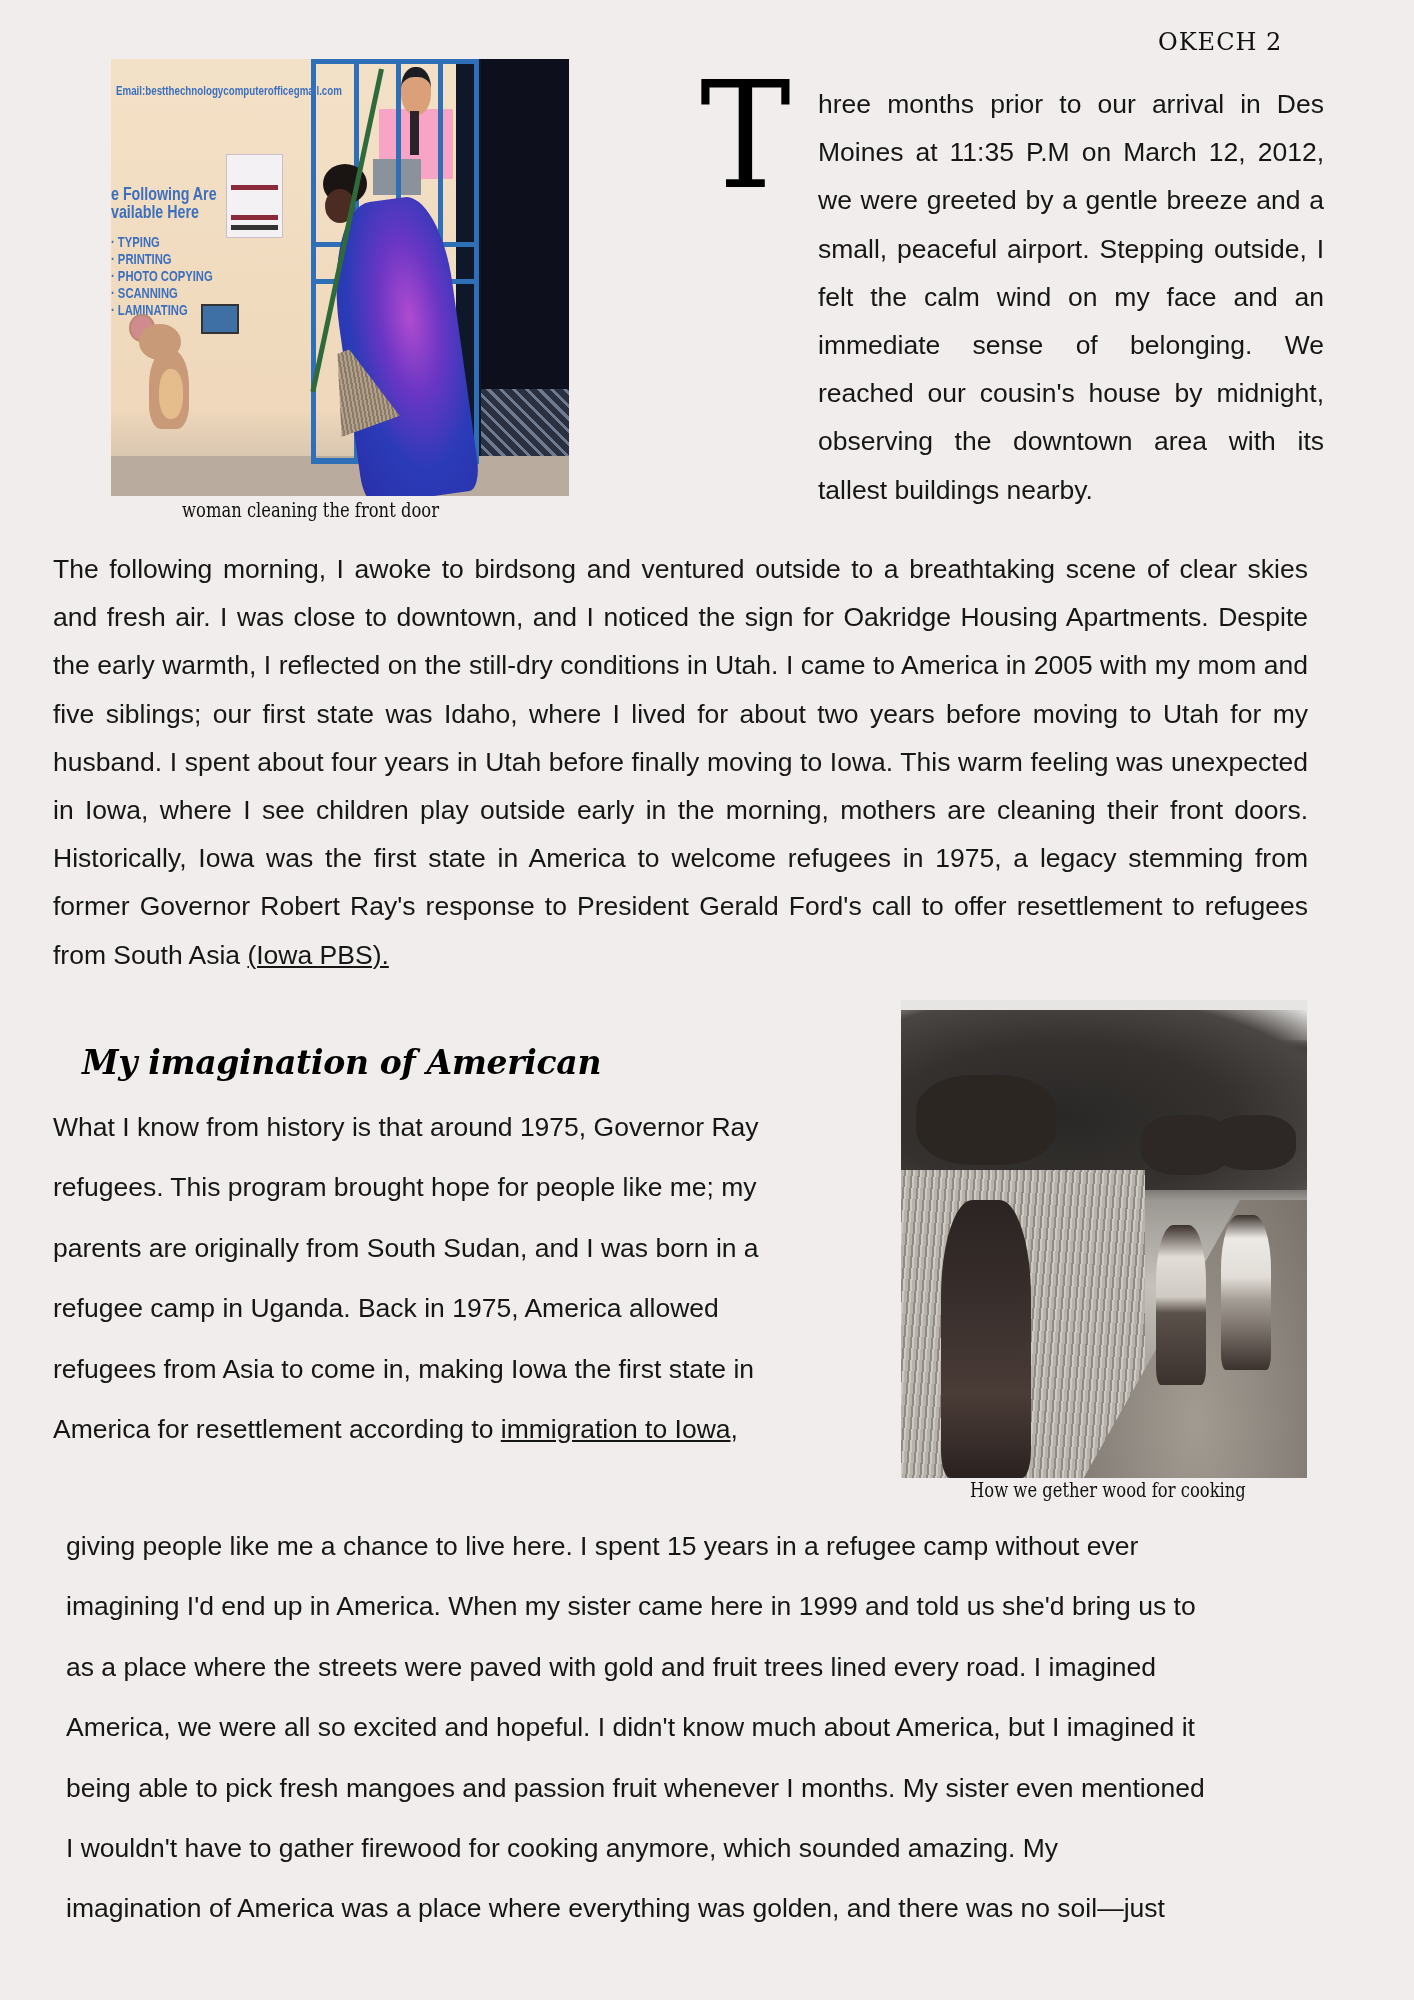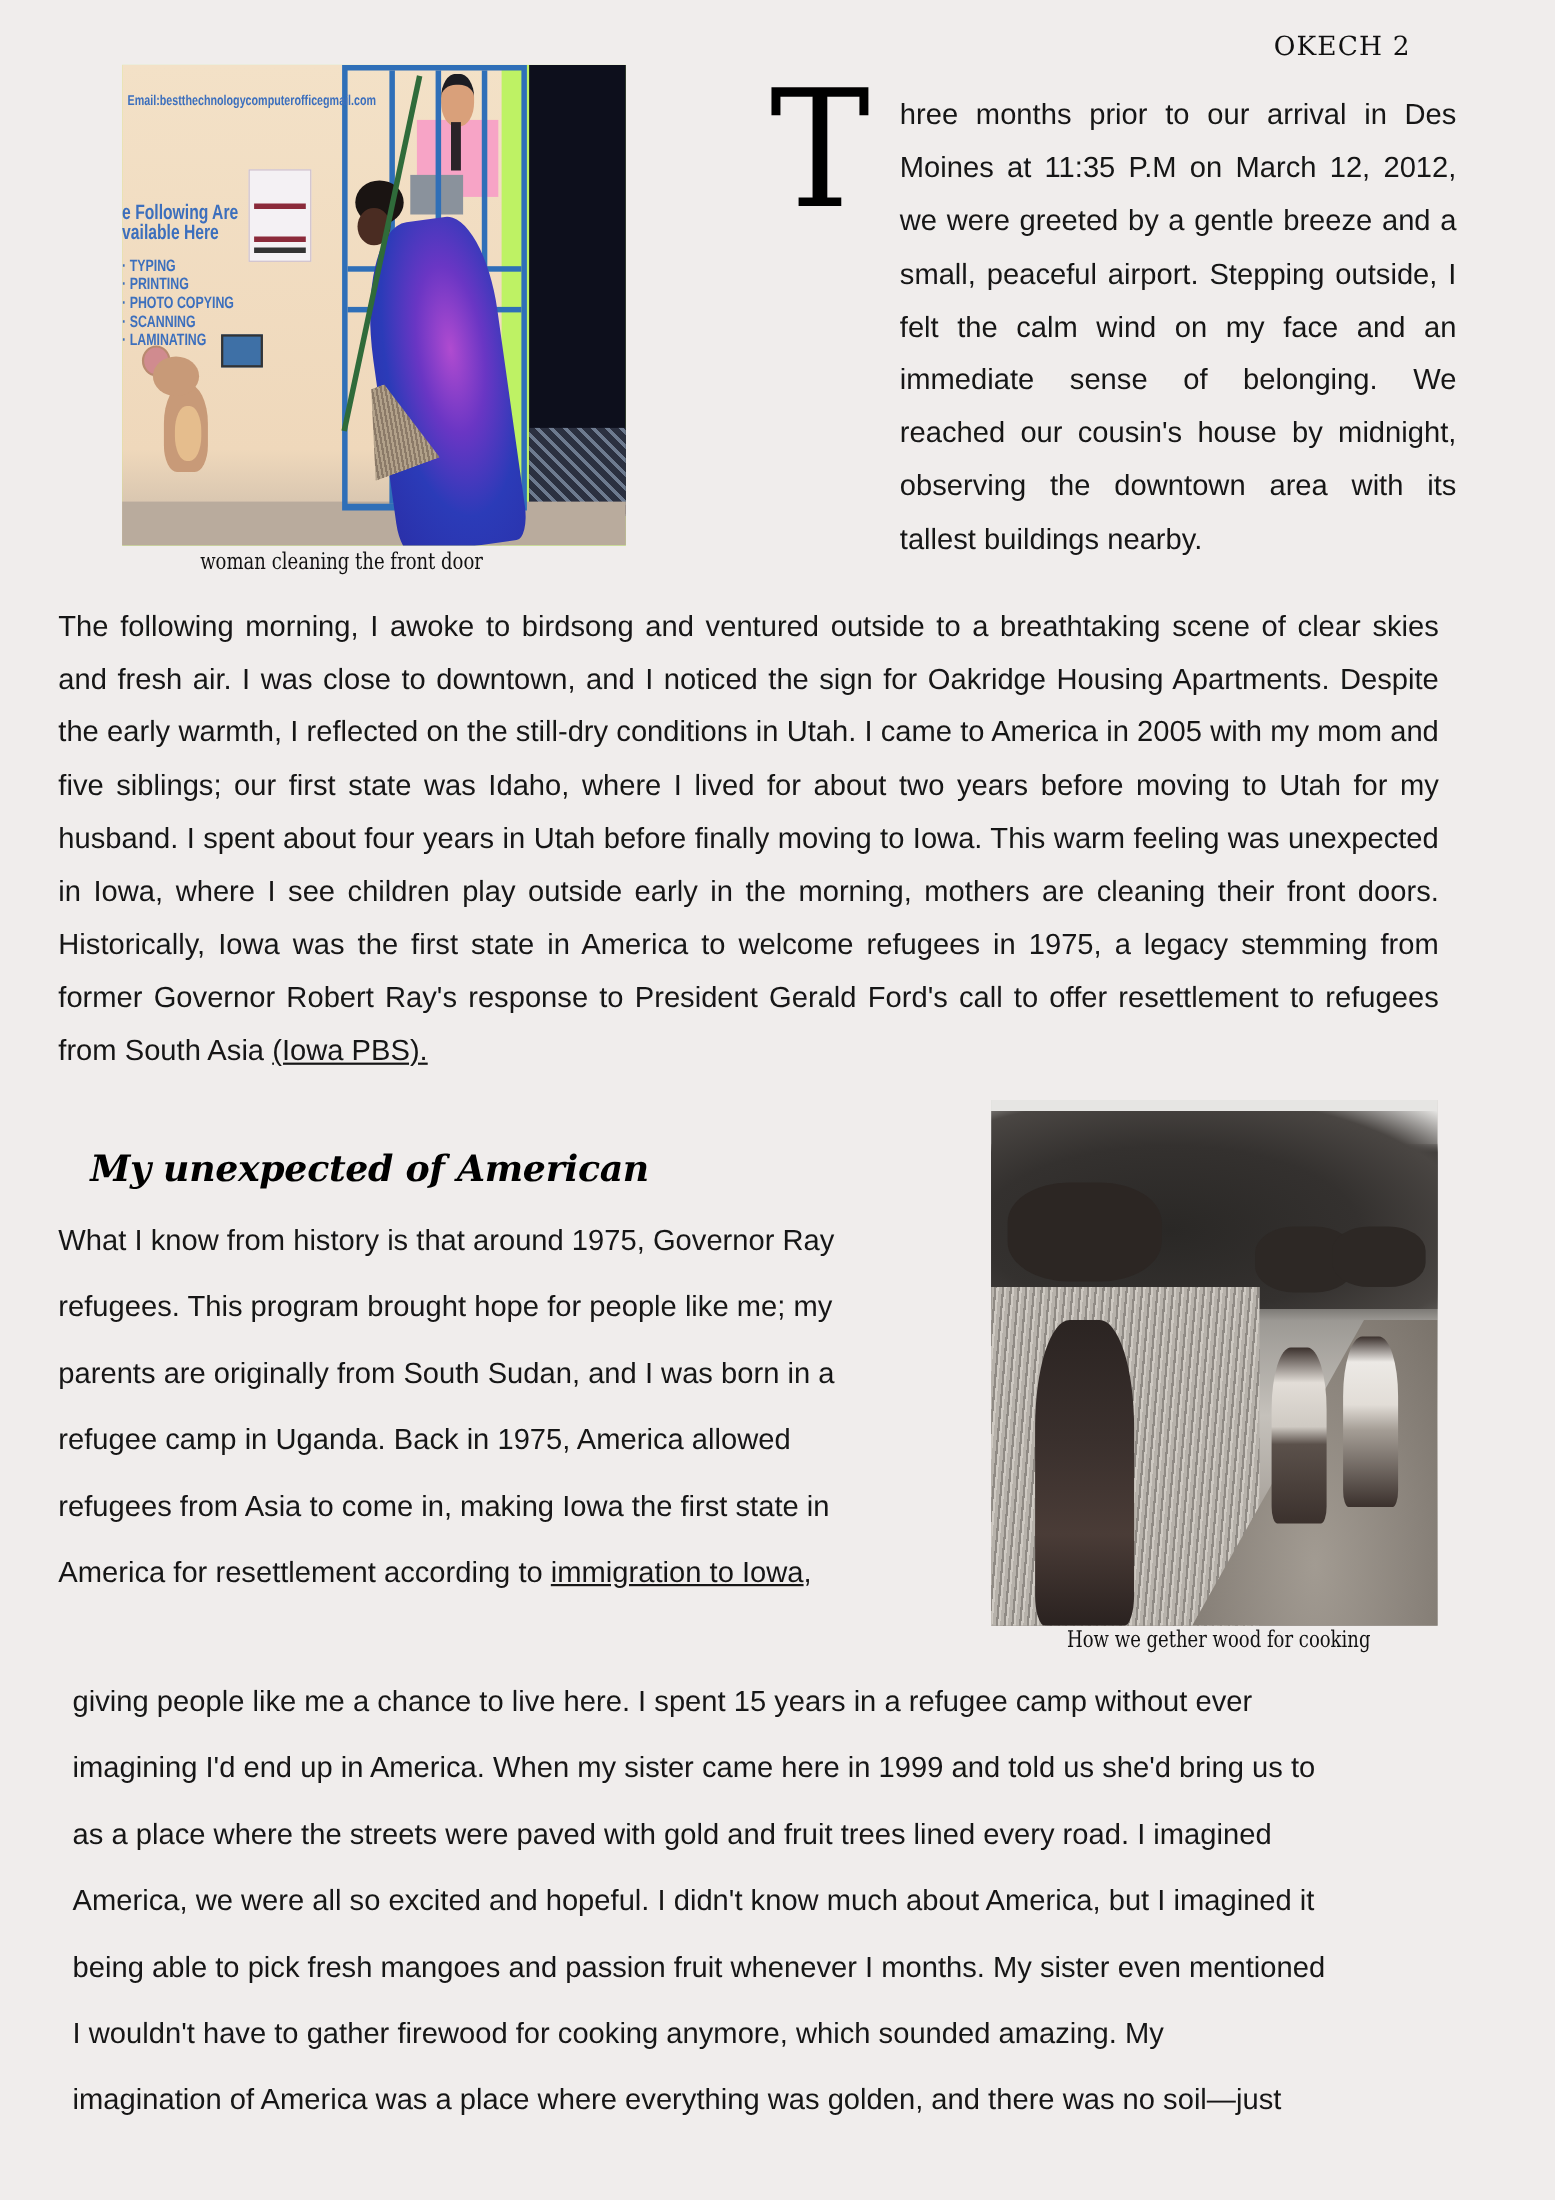--- a/index.html
+++ b/index.html
@@ -30,21 +30,21 @@
       color: #161616;
     }
     
     .photo1 {
       position: absolute;
       left: 111px;
       top: 59px;
       width: 458px;
       height: 437px;
       overflow: hidden;
-      background: #bef264;
+      background: #0f172a;
     }
     .photo1 .wall { position: absolute; left: 0; top: 0; width: 345px; height: 437px; background: linear-gradient(180deg, #f3e1c7 0%, #efd8bb 80%, #c8b9a8 100%); }
     .photo1 .ground { position: absolute; left: 0; bottom: 0; width: 100%; height: 40px; background: #b9ab9d; }
     .photo1 .doorway { position: absolute; right: 0; top: 0; width: 88px; height: 410px; background: #0d0f1c; }
     .photo1 .doorway-floor { position: absolute; right: 0; top: 330px; width: 88px; height: 80px; background: repeating-linear-gradient(45deg,#2b3040 0 6px,#6d7a8f 6px 9px); }
     .photo1 .gate { position: absolute; left: 200px; top: 0; width: 168px; height: 405px; border: 5px solid #2f6fb8; border-bottom-width: 6px; box-sizing: border-box; }
     .photo1 .bar { position: absolute; top: 0; width: 5px; height: 100%; background: #2f6fb8; }
     .photo1 .hbar { position: absolute; left: 0; width: 100%; height: 5px; background: #2f6fb8; }
     .photo1 .man-head { position: absolute; left: 290px; top: 8px; width: 30px; height: 38px; border-radius: 45%; background: #d9a07a; border-top: 10px solid #1c1c22; }
     .photo1 .man-body { position: absolute; left: 268px; top: 50px; width: 74px; height: 70px; background: #f7a4c6; }
@@ -226,21 +226,21 @@
   <div class="road"></div>
   <div class="p1-wood"></div>
   <div class="person p1"></div>
   <div class="p2-wood"></div>
   <div class="person p2"></div>
   <div class="p3-wood"></div>
   <div class="person p3"></div>
 </div>
 <div class="caption" style="left:970px;top:1478px;">How we gether wood for cooking</div>
 
-<h2 class="section-heading">My unexpected of American</h2>
+<h2 class="section-heading">My imagination of American</h2>
 
 <p class="para3-top body-text">
   <span class="line">What I know from history is that around 1975, Governor Ray</span>
   <span class="line">refugees. This program brought hope for people like me; my</span>
   <span class="line">parents are originally from South Sudan, and I was born in a</span>
   <span class="line">refugee camp in Uganda. Back in 1975, America allowed</span>
   <span class="line">refugees from Asia to come in, making Iowa the first state in</span>
   <span class="line"><span>America for resettlement according to </span><a href="#" class="para3" style="color:#161616;text-decoration:underline;">immigration to Iowa</a><span>,</span></span>
 </p>
 

